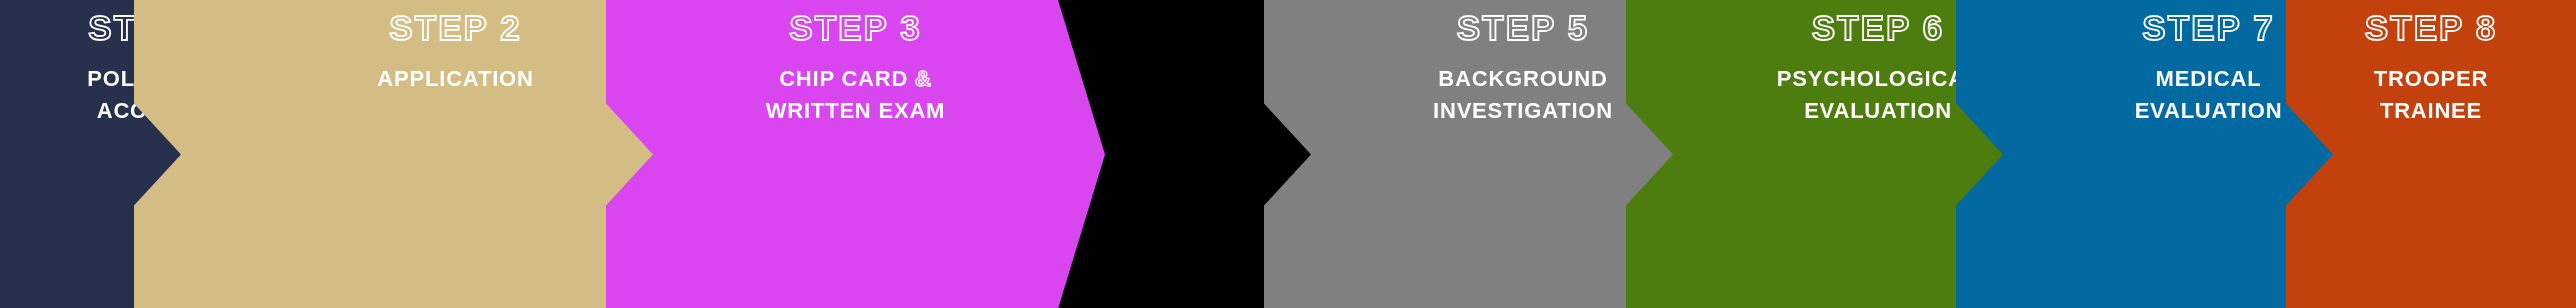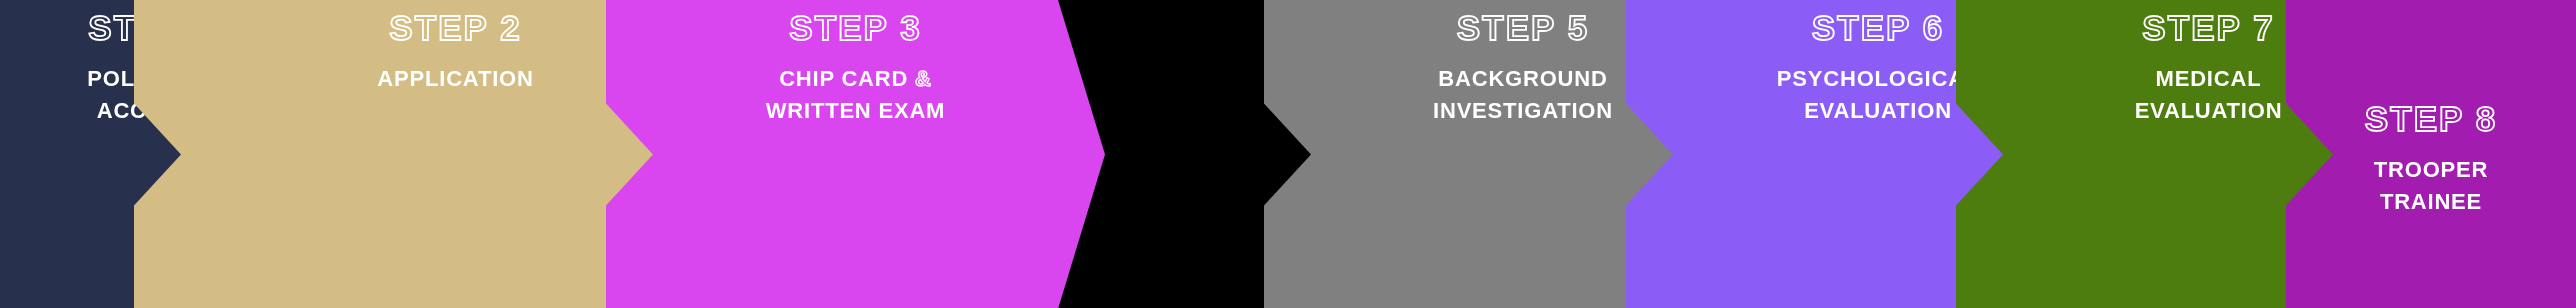--- a/index.html
+++ b/index.html
@@ -157,39 +157,39 @@
     </div>
     <div class="step" style="left: 1264px; width: 518px; background: rgb(128, 128, 128);">
       <div class="inner">
         <div class="step-title">STEP 5</div>
         <div class="step-body">
           <span class="line">BACKGROUND</span>
           <span class="line">INVESTIGATION</span>
         </div>
       </div>
     </div>
-    <div class="step" style="left: 1626px; width: 504px; background: #8b5cf6;">
+    <div class="step" style="left: 1626px; width: 504px; background: #4d7c0f;">
       <div class="inner">
         <div class="step-title">STEP 6</div>
         <div class="step-body">
           <span class="line">PSYCHOLOGICAL</span>
           <span class="line">EVALUATION</span>
         </div>
       </div>
     </div>
-    <div class="step" style="left: 1956px; width: 505px; background: #4d7c0f;">
+    <div class="step" style="left: 1956px; width: 505px; background: #0369a1;">
       <div class="inner">
         <div class="step-title">STEP 7</div>
         <div class="step-body">
           <span class="line">MEDICAL</span>
           <span class="line">EVALUATION</span>
         </div>
       </div>
     </div>
-    <div class="step last" style="left: 2286px; width: 290px; background: #a21caf; justify-content: center;">
+    <div class="step last" style="left: 2286px; width: 290px; background: #c2410c;">
       <div class="inner">
         <div class="step-title">STEP 8</div>
         <div class="step-body">
           <span class="line">TROOPER</span>
           <span class="line">TRAINEE</span>
         </div>
       </div>
     </div>
   </div>
 

